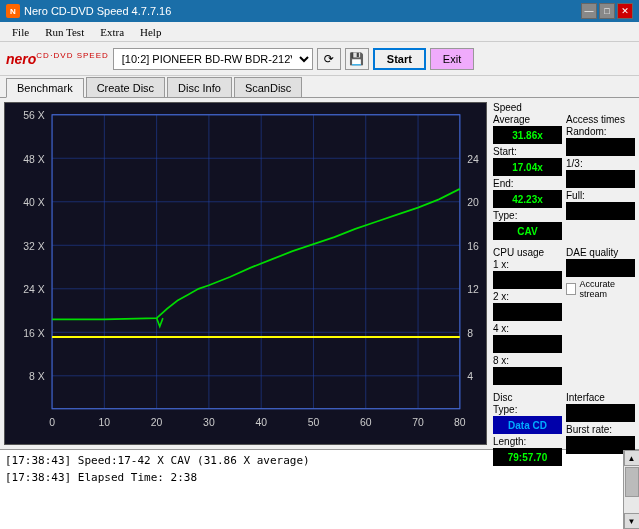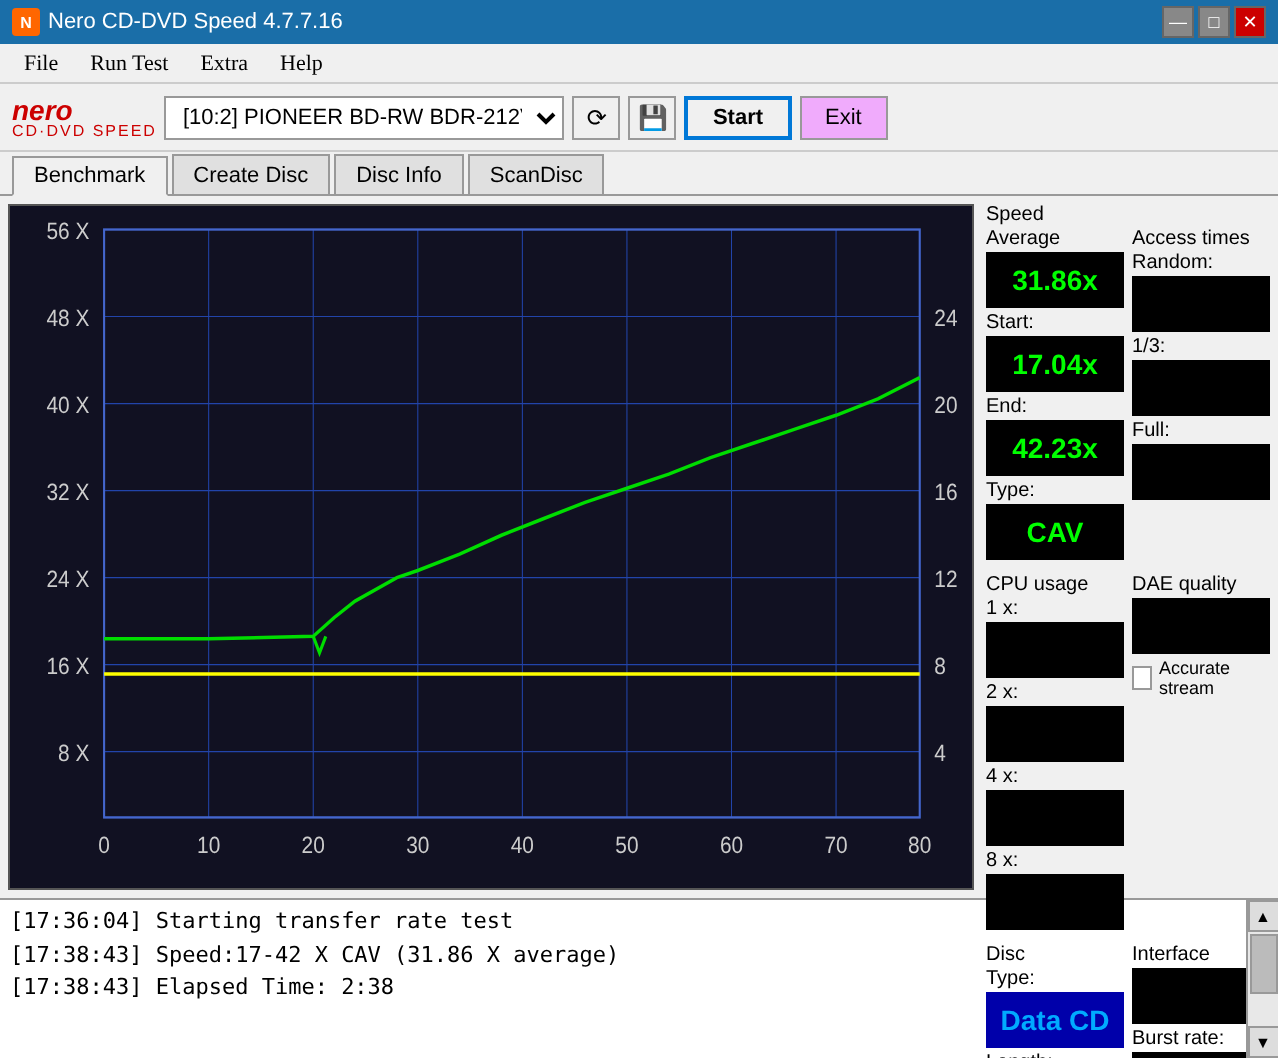--- a/index.html
+++ b/index.html
@@ -122,25 +122,25 @@
       padding: 4px 4px 4px 2px;
       display: flex;
       flex-direction: column;
       gap: 3px;
     }
     .panel-section { margin-bottom: 2px; }
     .panel-label { font-size: 10px; color: #000; margin-bottom: 1px; }
     .panel-value {
       background: #000;
       color: #00ff00;
-      font-size: 14px;
+      font-size: 10px;
       font-weight: bold;
       text-align: center;
       padding: 1px 3px;
-      height: 28px;
+      height: 18px;
       display: flex; align-items: center; justify-content: center;
       min-width: 60px;
     }
     .panel-value.blue { background: #0000aa; color: #00aaff; }
     .two-col { display: flex; gap: 4px; }
     .col-section { flex: 1; }
     
     .checkbox-row { display: flex; align-items: center; gap: 3px; margin-top: 2px; }
     .checkbox-small { width: 12px; height: 12px; border: 1px solid #999; background: white; }
 
@@ -170,21 +170,21 @@
     .scroll-thumb { width: 14px; height: 30px; background: #bbb; border: 1px solid #999; margin: 1px; }
 
     
     #chart-svg {
       position: absolute;
       top: 0; left: 0; right: 0; bottom: 0;
       width: 100%; height: 100%;
     }
 
     .logo-container {
-      display: flex; flex-direction: column; line-height: 1;
+      display: flex; flex-direction: row; line-height: 1;
     }
     .logo-nero { color: #cc0000; font-size: 14px; font-weight: bold; font-style: italic; }
     .logo-sub { color: #cc0000; font-size: 8px; letter-spacing: 1px; }
   </style>
 </head>
 <body>
 
 <div id="titlebar">
   <div id="titlebar-left">
     <div id="titlebar-icon">N</div>
@@ -347,21 +347,20 @@
         <div class="panel-label" style="margin-top:2px">Burst rate:</div>
         <div class="panel-value">&nbsp;</div>
       </div>
     </div>
 
   </div>
 </div>
 
 <div id="log-area">
   <div id="log-content">
-    <div style="color:#000;font-size:11px;line-height:1.5">[17:36:04]  Starting transfer rate test</div>
     <div style="color:#000;font-size:11px;line-height:1.5">[17:38:43]  Speed:17-42 X CAV (31.86 X average)</div>
     <div style="color:#000;font-size:11px;line-height:1.5">[17:38:43]  Elapsed Time: 2:38</div>
   </div>
   <div id="log-scroll">
     <div class="scroll-btn">▲</div>
     <div class="scroll-track">
       <div class="scroll-thumb"></div>
     </div>
     <div class="scroll-btn">▼</div>
   </div>

